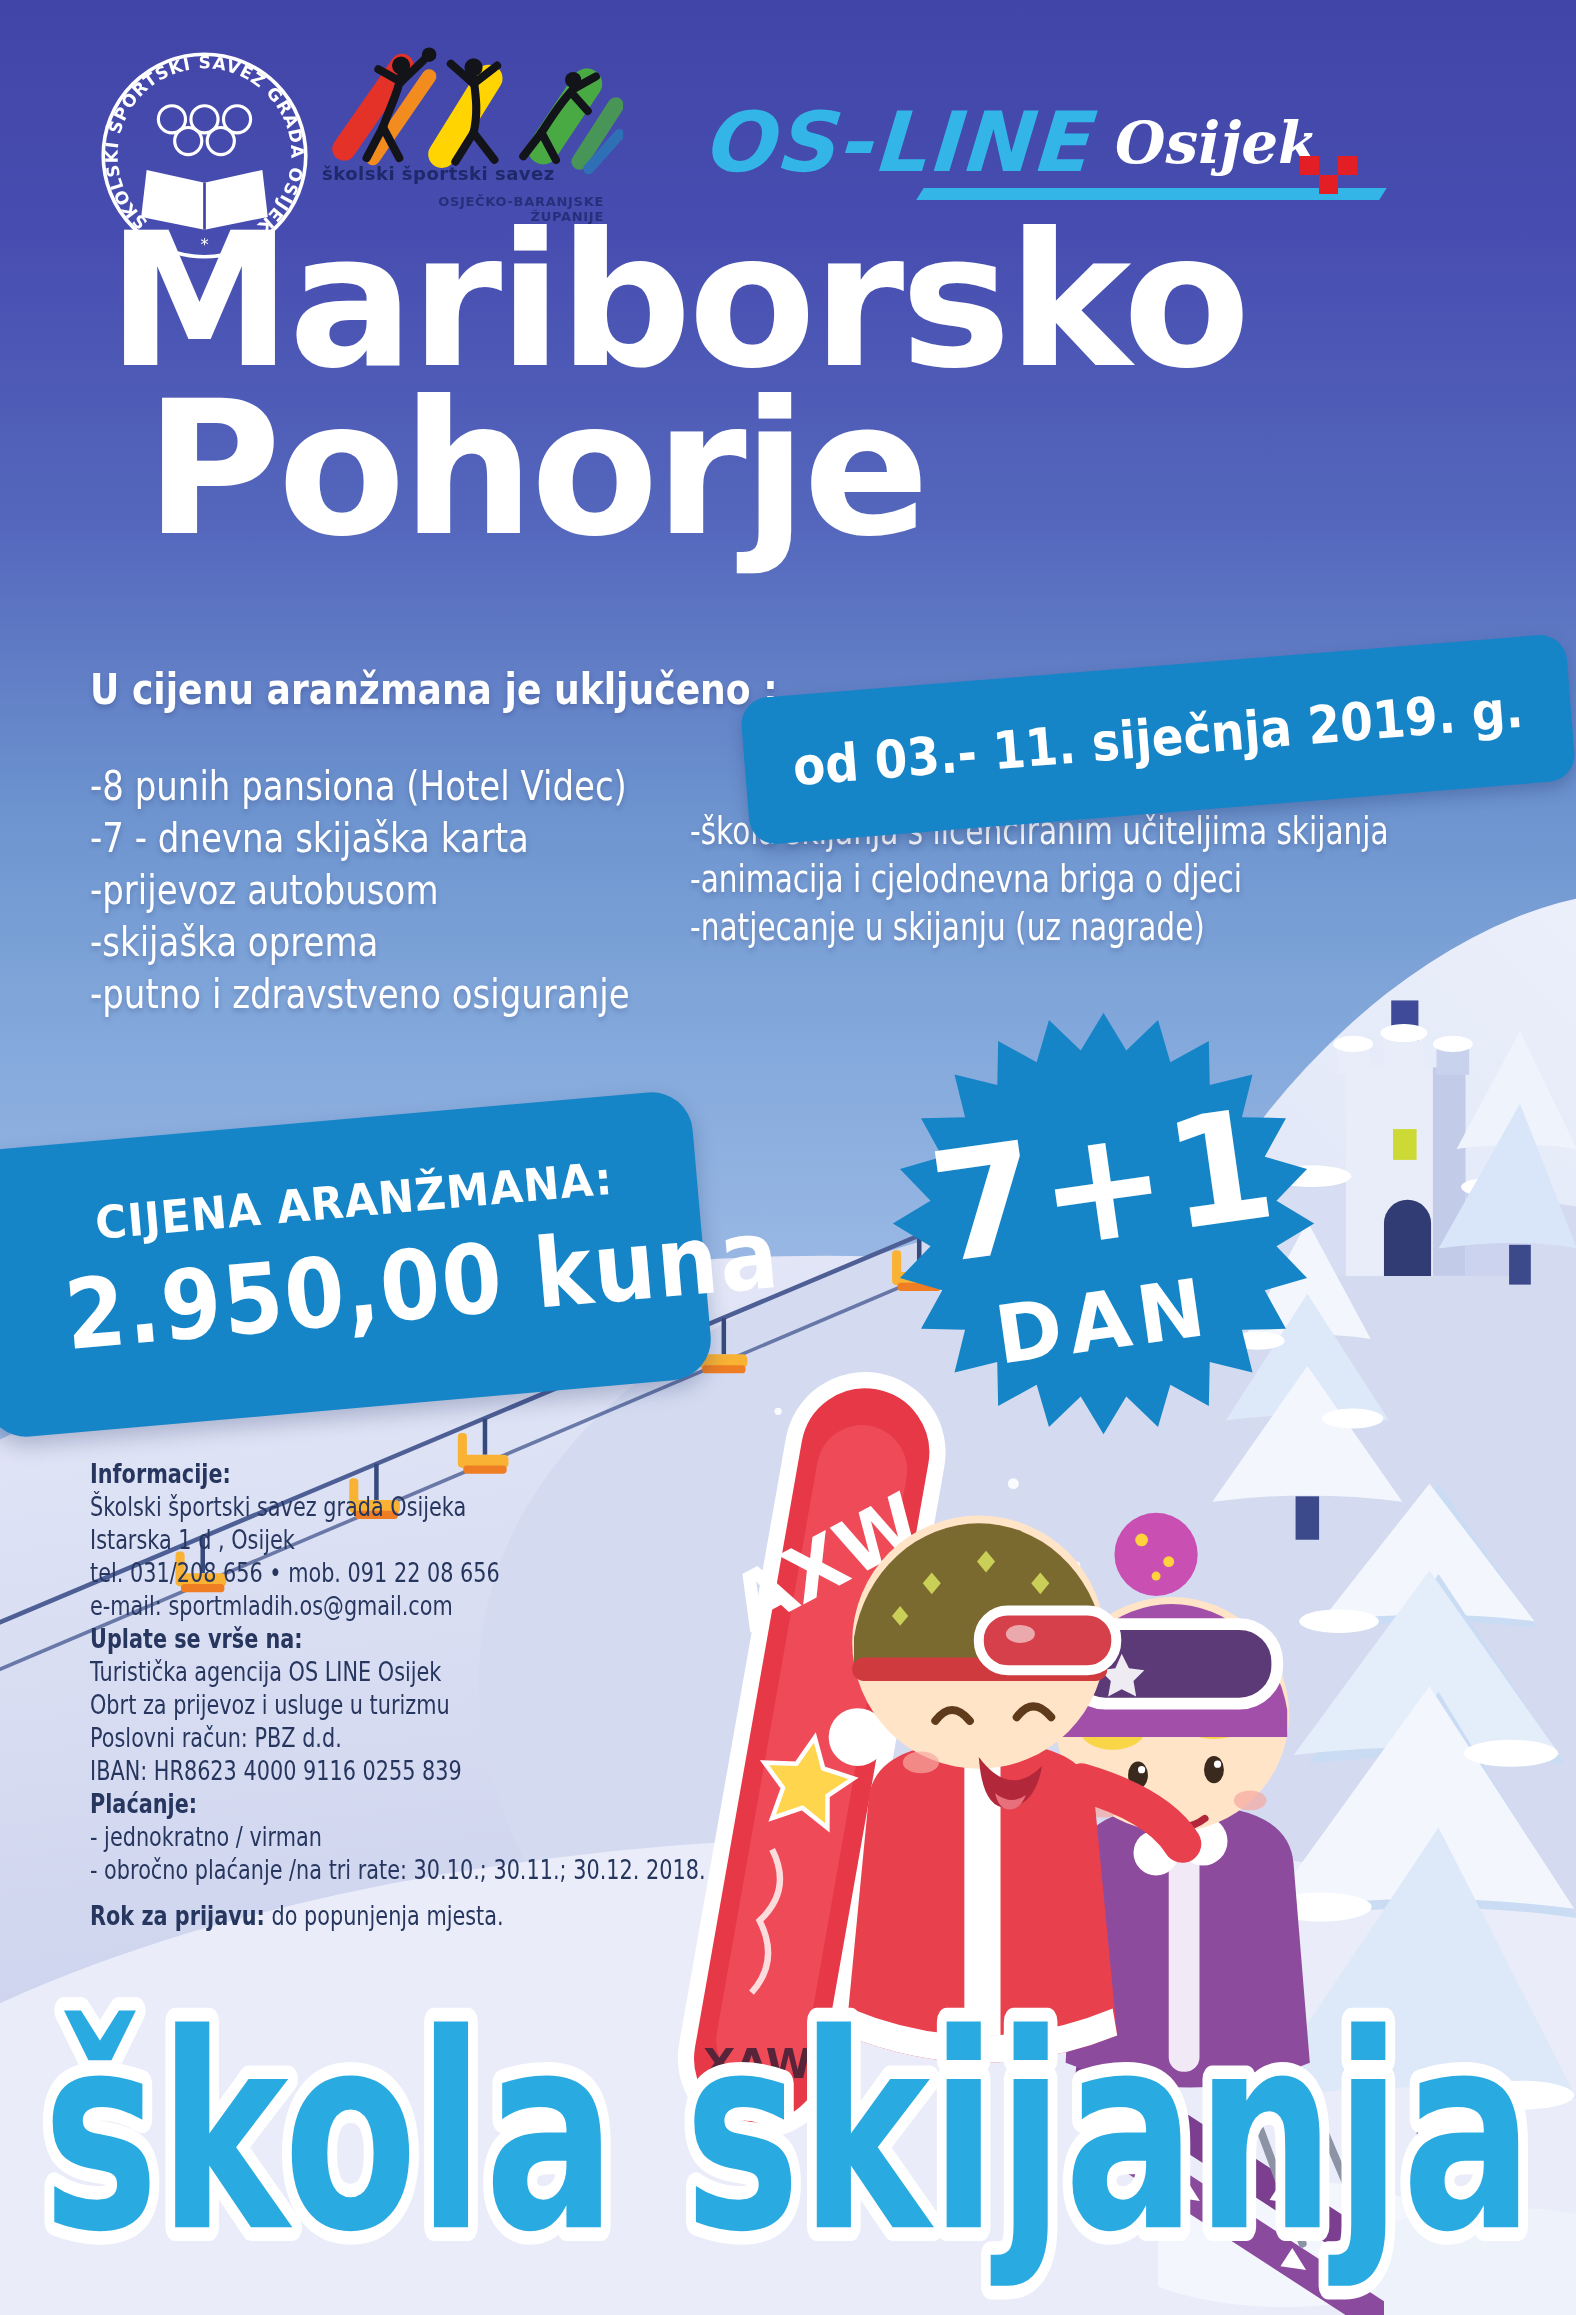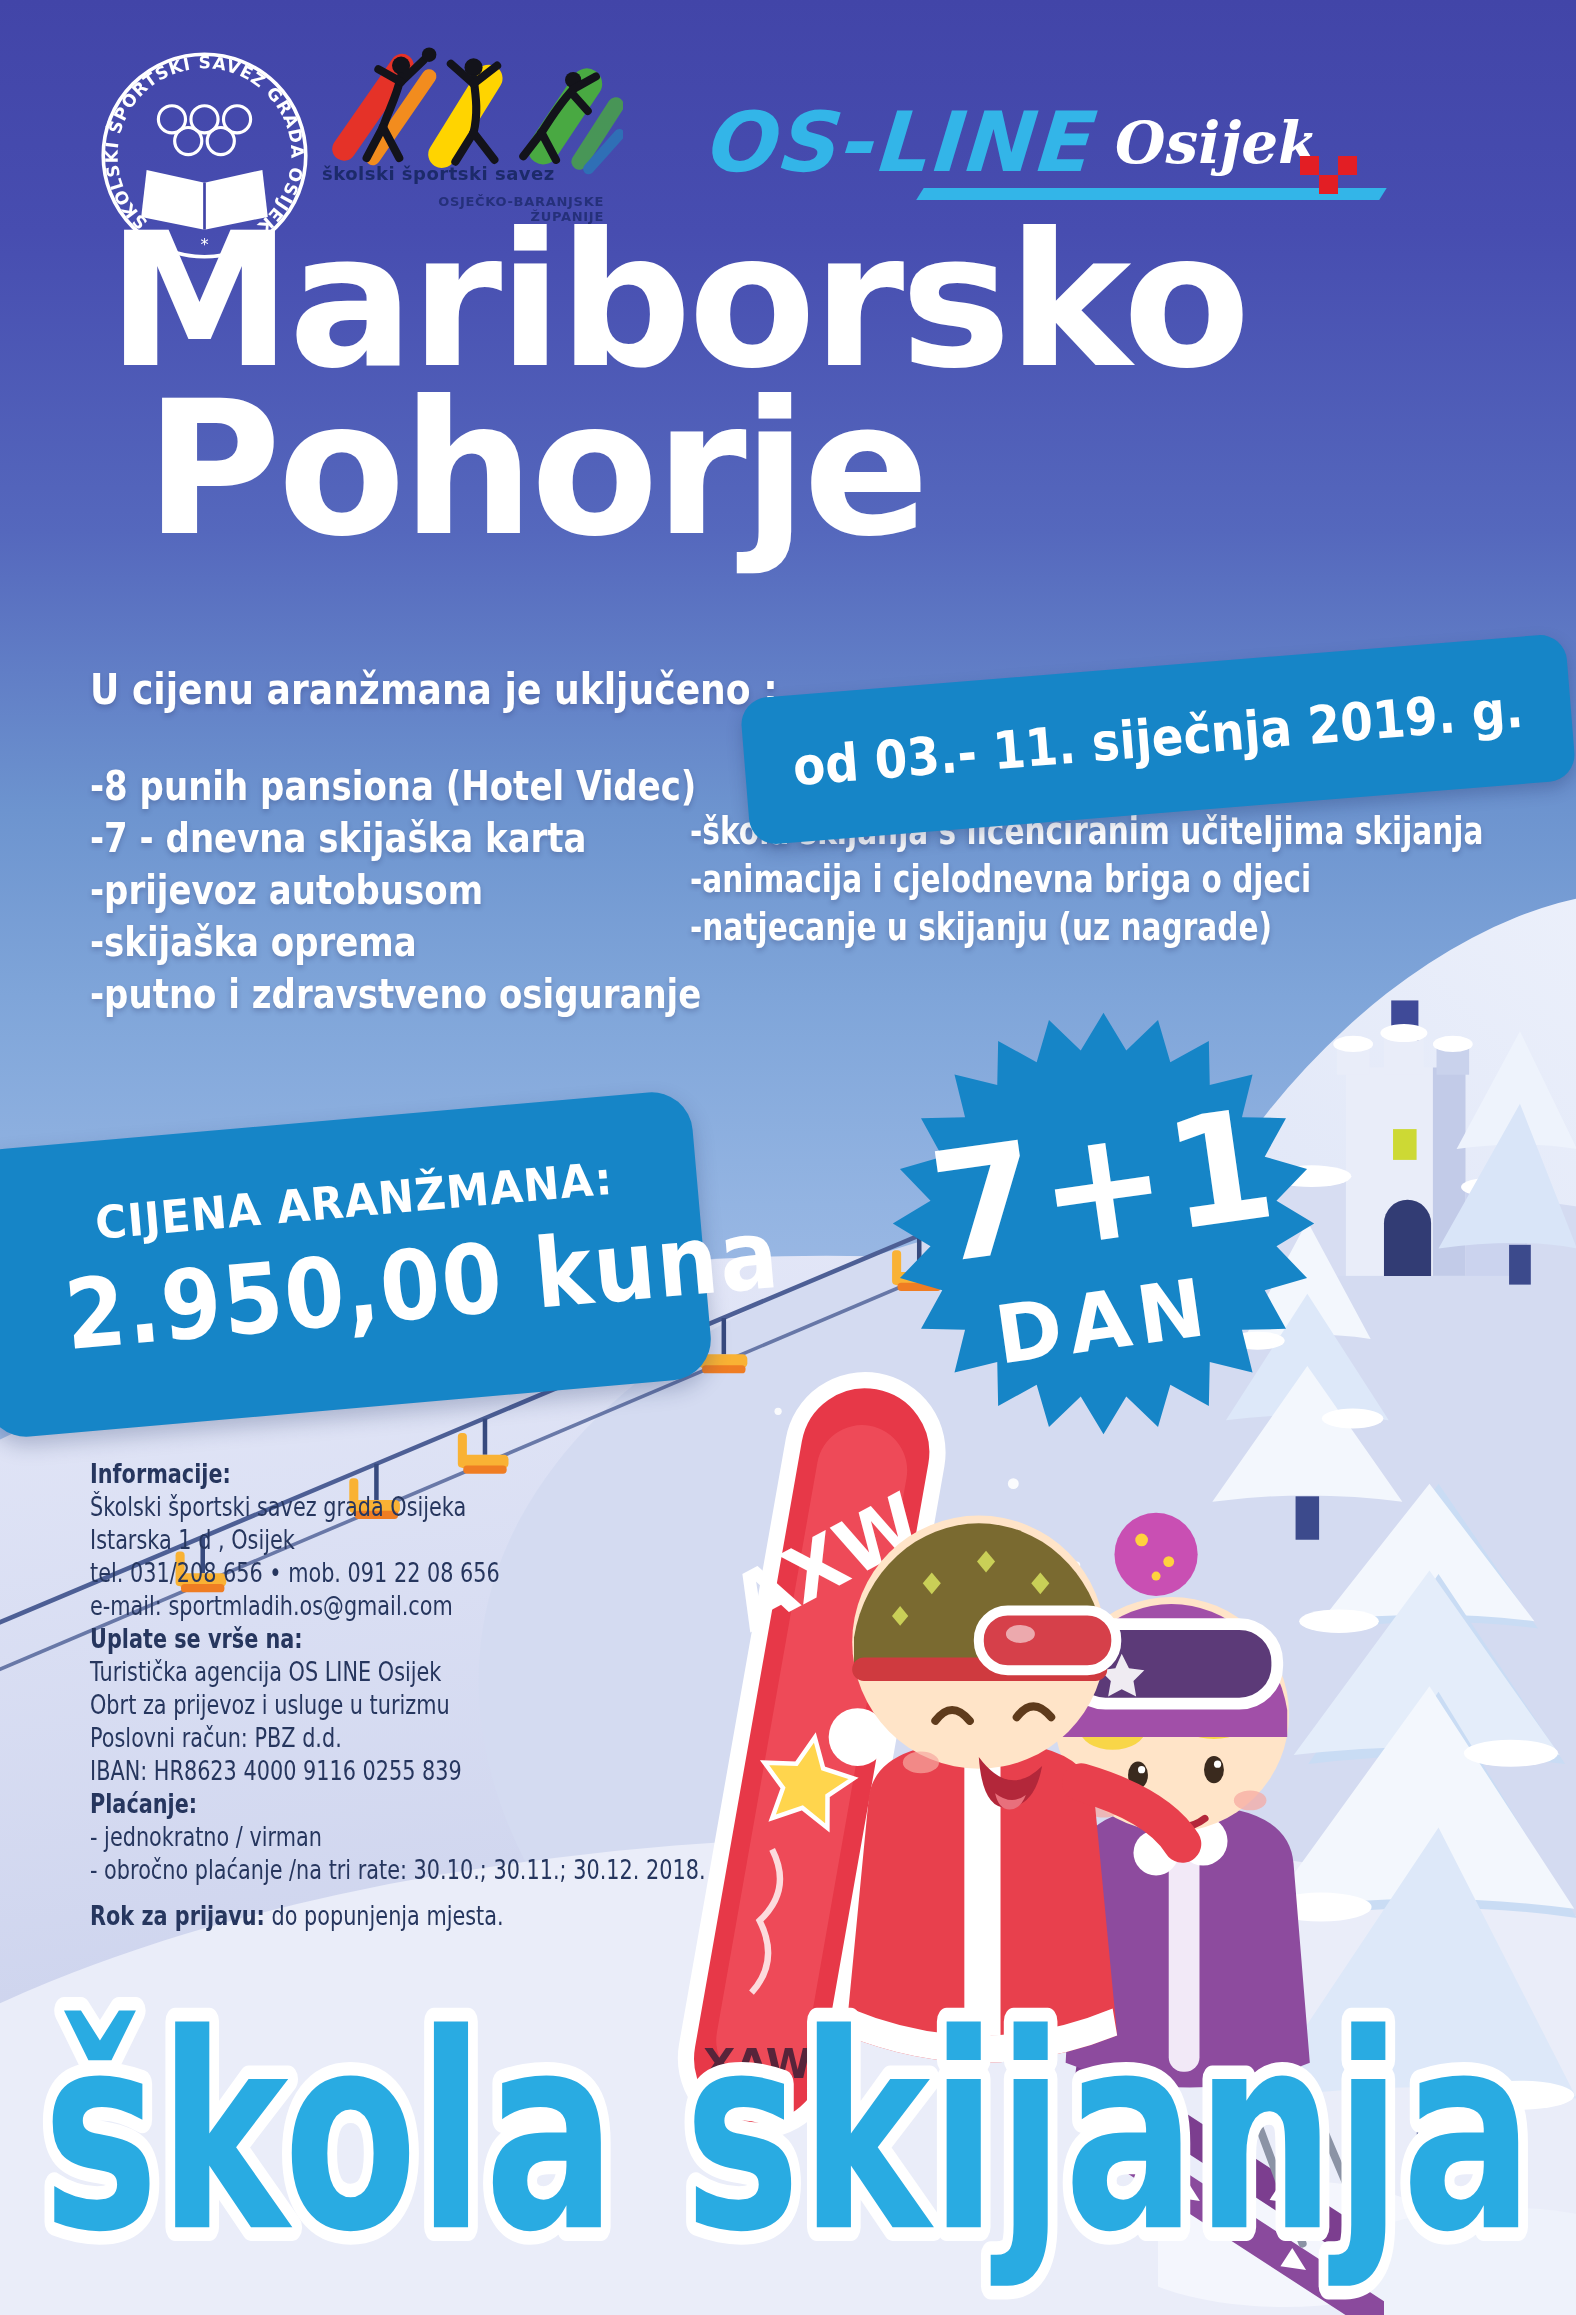--- a/index.html
+++ b/index.html
@@ -30,21 +30,21 @@
   .osline-checker i:nth-child(1){left:0;top:0;}
   .osline-checker i:nth-child(2){left:38px;top:0;}
   .osline-checker i:nth-child(3){left:19px;top:19px;}
   
   .title-line1{left:107px;top:192px;font-size:186px;font-weight:800;color:#ffffff;letter-spacing:-3.6px;}
   .title-line2{left:145px;top:360px;font-size:186px;font-weight:800;color:#ffffff;letter-spacing:-3.6px;}
   .title-sub{left:228px;top:572px;font-size:58px;font-weight:bold;color:#2f2f3a;}
   
   .inc-heading{left:90px;top:665px;font-size:42px;font-weight:bold;color:#fff;transform:scaleX(.86);transform-origin:left top;
     text-shadow:0 2.7px 5.4px rgba(30,40,90,.25);white-space:nowrap;}
-  .list{color:#fff;font-weight:bold;text-shadow:0 2.7px 5.4px rgba(30,40,90,.25);}
+  .list{color:#fff;font-weight:normal;text-shadow:0 2.7px 5.4px rgba(30,40,90,.25);}
   .list .item{transform:scaleX(.85);transform-origin:left center;white-space:nowrap;}
   .list-left{left:90px;top:760px;font-size:40px;}
   .list-left .item{line-height:52px;}
   .list-right{left:690px;top:808px;font-size:37px;}
   .list-right .item{line-height:48px;transform:scaleX(.80);}
   
   .date-ribbon{left:744px;top:666px;width:828px;height:147px;background:#1685c7;border-radius:27px;
     transform:rotate(-4.6deg);box-shadow:0 7.2px 16.3px rgba(20,40,90,.25);}
   .date-ribbon span{display:block;text-align:center;line-height:145px;font-size:52px;font-weight:bold;color:#fff;
     transform:scaleX(.9);white-space:nowrap;}

